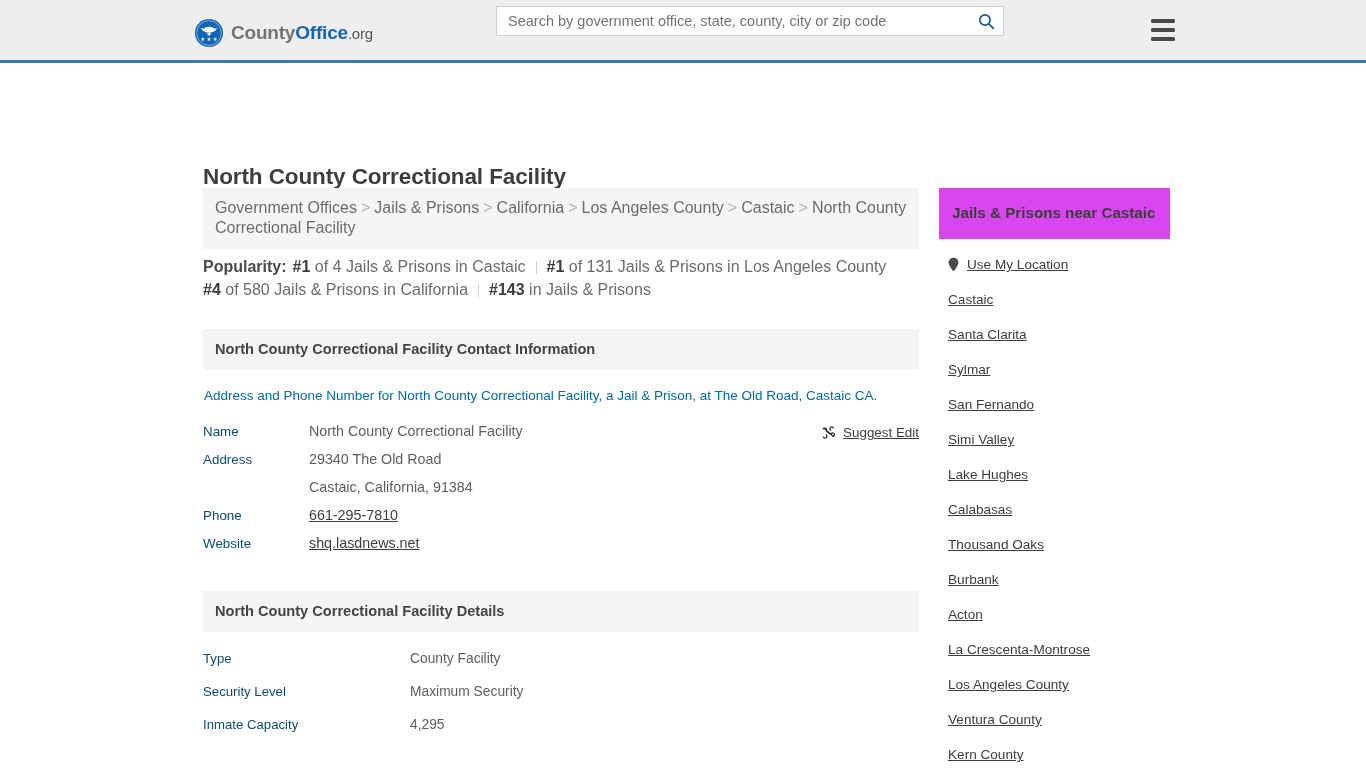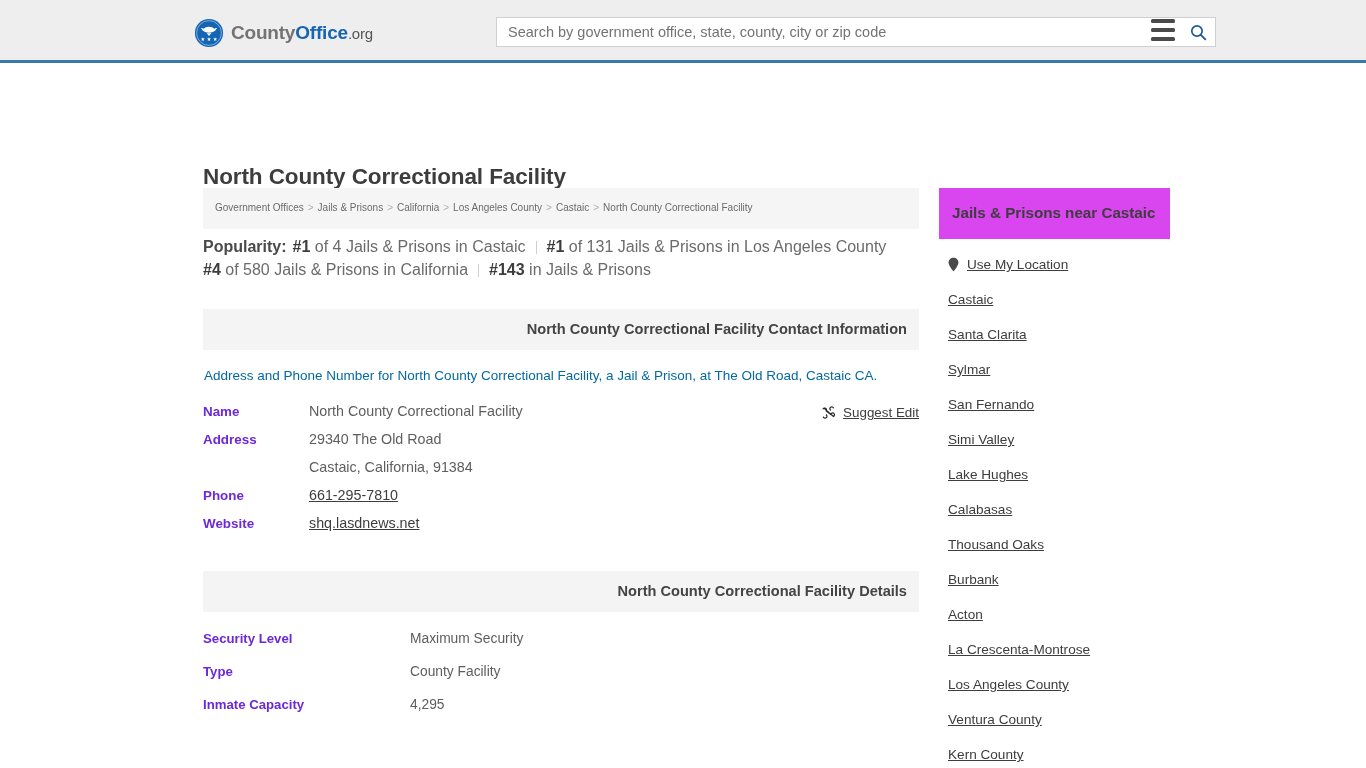--- a/index.html
+++ b/index.html
@@ -25,22 +25,22 @@
   .logo-mark { width: 30px; height: 30px; display: block; }
   .logo-text {
     font-size: 19px; letter-spacing: -0.2px;
     color: #262626; font-weight: 400; white-space: nowrap;
   }
   .logo-text .bold-blue { color: #1565b5; font-weight: bold; }
   .logo-text .county { color: #737373; font-weight: bold; }
   .logo-text .org { color: #555; font-size: 15px; }
 
   .search-wrap {
-    position: absolute; left: 496px; top: 17px;
-    width: 720px; height: 30px;
+    position: absolute; left: 496px; top: 6px;
+    width: 508px; height: 30px;
     background: #fff; border: 1px solid #cfcfcf;
     display: flex; align-items: center;
   }
   .search-input {
     flex: 1; height: 28px; border: 0; outline: none;
     font-size: 14.5px; color: #555;
     padding: 0 10px 0 11px;
     font-family: "Liberation Sans", sans-serif;
     background: transparent;
   }
@@ -72,53 +72,53 @@
   .main-col {
     position: absolute; left: 203px; top: 125px; width: 716px;
   }
   .side-col {
     position: absolute; left: 939px; top: 125px; width: 231px;
   }
 
   
   .breadcrumb {
     background: #f5f5f5; padding: 10px 12px 11px 12px;
-    font-size: 10px; color: #6b6b6b; line-height: 20px;
+    font-size: 16px; color: #6b6b6b; line-height: 20px;
   }
   .breadcrumb .sep { color: #b0b0b0; padding: 0 4px; }
 
   
   .popularity {
     margin-top: 6px; font-size: 16px; color: #6b6b6b;
     line-height: 23px;
   }
   .popularity .plabel { font-weight: bold; color: #4a4a4a; margin-right: 6px; }
   .rank-item { display: inline; white-space: nowrap; }
   .rank-item b { color: #3d3d3d; }
   .rank-divider {
     display: inline-block; border-left: 1px solid #cfcfcf;
     height: 13px; margin: 0 10px; vertical-align: -2px;
   }
 
   
   .section-bar {
     background: #f4f4f4; padding: 12px 12px 13px 12px;
-    font-size: 14.6px; font-weight: bold; color: #444; text-align: right;
+    font-size: 14.6px; font-weight: bold; color: #444;
   }
   .section-desc {
     font-size: 13.5px; color: #0369a1; padding: 16px 1px 0 1px;
     line-height: 20px;
   }
 
   
   .detail-table { margin-top: 17px; position: relative; }
   .drow { display: flex; align-items: baseline; margin-bottom: 12px; }
   .dkey {
     width: 106px; flex: none;
-    font-size: 13.4px; font-weight: bold; color: #6d28d9;
+    font-size: 13.4px; font-weight: normal; color: #0c4a6e;
   }
   .dval { font-size: 14.3px; color: #5e5e5e; }
   .dval a, .inline-link {
     color: #3d3d3d; text-decoration: underline;
   }
   .drow.sub .dkey { visibility: hidden; }
 
   .suggest-edit {
     position: absolute; right: 0px; top: 2px;
     display: flex; align-items: center; gap: 7px;
@@ -238,26 +238,26 @@
         <div class="dkey">Website</div>
         <div class="dval"><a href="#">shq.lasdnews.net</a></div>
       </div>
     </div>
 
     <div class="spacer-lg"></div>
 
     <div class="section-bar">North County Correctional Facility Details</div>
     <div class="detail-table details-table">
       <div class="drow">
+        <div class="dkey">Type</div>
+        <div class="dval">County Facility</div>
+      </div>
+      <div class="drow">
         <div class="dkey">Security Level</div>
         <div class="dval">Maximum Security</div>
-      </div>
-      <div class="drow">
-        <div class="dkey">Type</div>
-        <div class="dval">County Facility</div>
       </div>
       <div class="drow">
         <div class="dkey">Inmate Capacity</div>
         <div class="dval">4,295</div>
       </div>
     </div>
 
     <div class="spacer-md"></div>
 
   </div>

